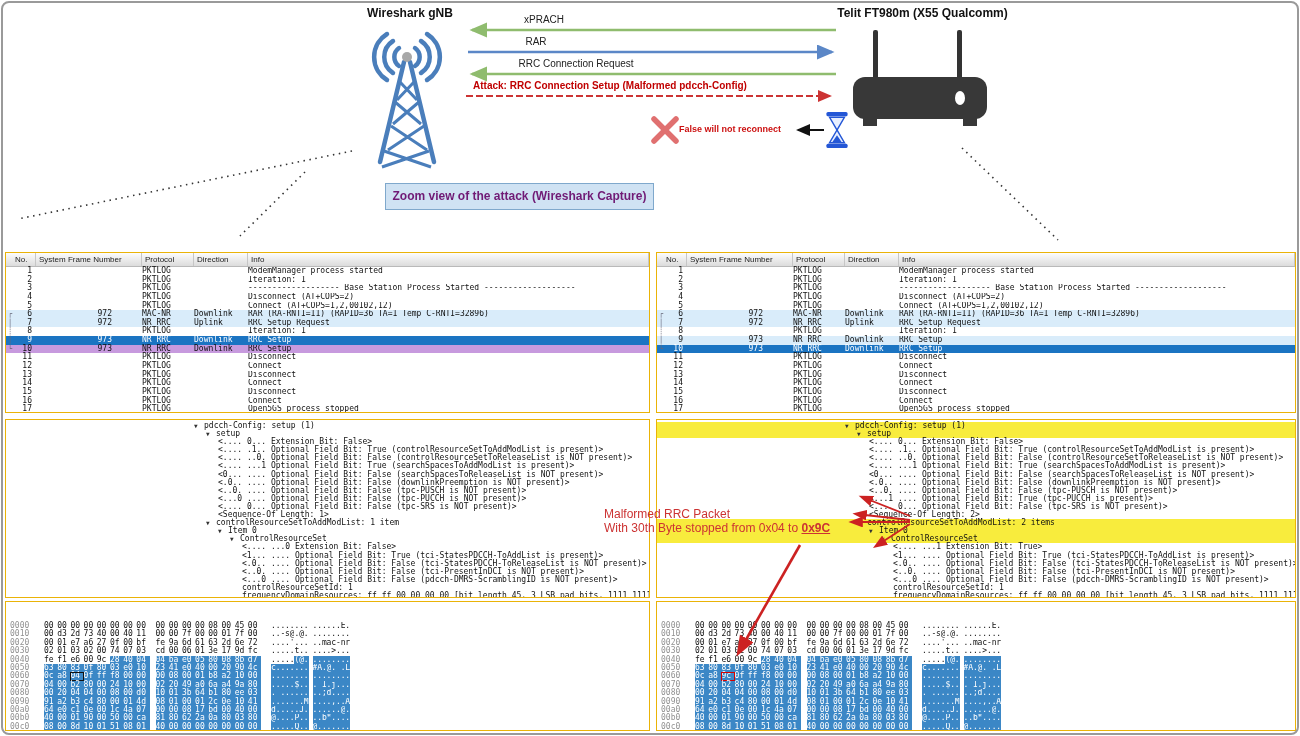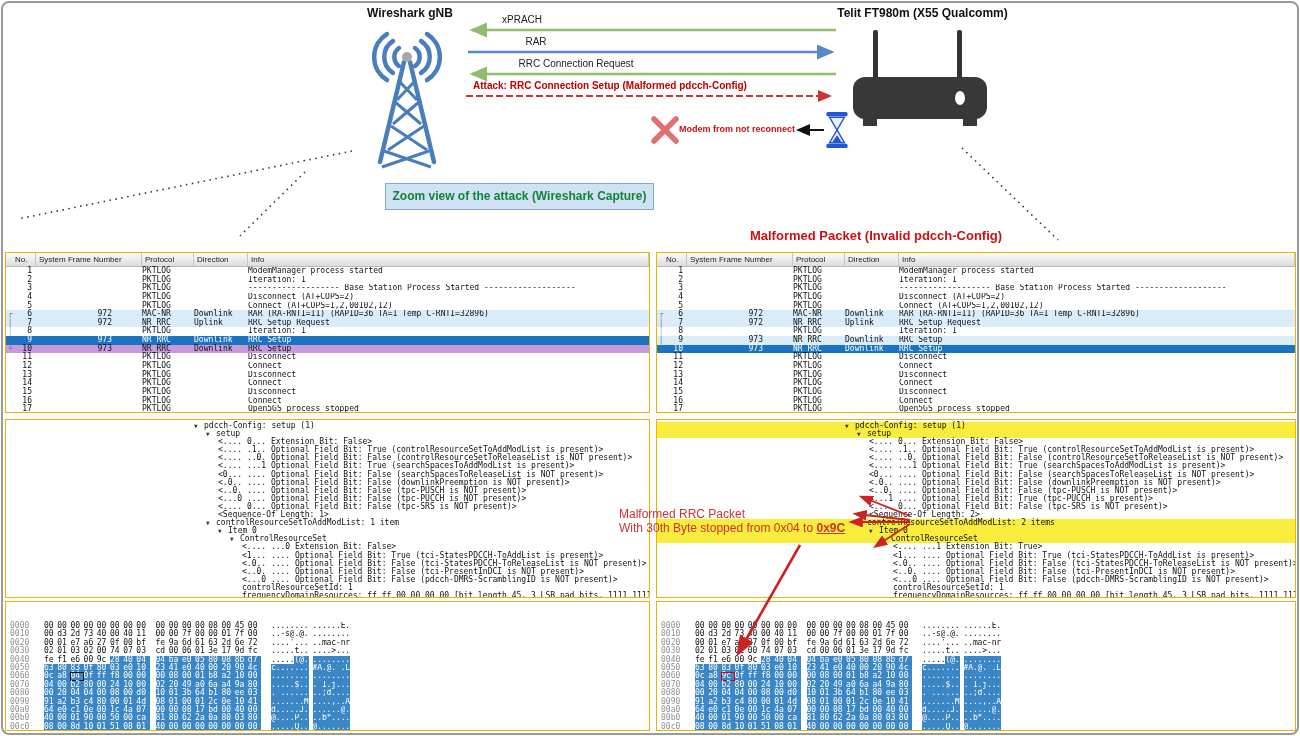--- a/index.html
+++ b/index.html
@@ -5,21 +5,21 @@
   html,body{margin:0;padding:0;background:#fff;}
   #stage{position:relative;width:1300px;height:736px;background:#fff;overflow:hidden;
          font-family:"Liberation Sans",sans-serif;}
   #frame{position:absolute;inset:1px;border:2px solid #9a9a9a;border-radius:8px;pointer-events:none;z-index:50;}
   .abs{position:absolute;}
   .ttl{font-weight:bold;font-size:12px;color:#111;text-align:center;}
   .msglbl{font-size:10px;color:#222;text-align:center;white-space:nowrap;}
   .atklbl{font-size:10px;font-weight:bold;color:#c00000;text-align:center;white-space:nowrap;}
   .reslbl{font-size:9px;font-weight:bold;color:#cc1111;white-space:nowrap;}
   #zoombox{background:#cfe2f3;border:1px solid #7fa8cc;text-align:center;
-           font-weight:bold;font-size:12px;color:#15803d;line-height:25px;}
+           font-weight:bold;font-size:12px;color:#701a75;line-height:25px;}
   .paneltitle{font-weight:bold;font-size:13px;text-align:center;white-space:nowrap;}
   .pane{background:#fff;border:1px solid #eab308;box-sizing:border-box;overflow:hidden;}
   
   .pt-head{display:flex;height:13px;line-height:13px;background:linear-gradient(#fcfcfc,#dcdcdc);
            border-bottom:1px solid #b9b9b9;font-size:8px;color:#222;white-space:nowrap;}
   .hc{box-sizing:border-box;border-right:1px solid #c6c6c6;padding-left:3px;flex:none;overflow:hidden;}
   .hc0{width:30px;padding-left:9px;}.hc1{width:106px;}.hc2{width:52px;}.hc3{width:54px;}.hc4{flex:1;}
   .prow{position:relative;display:flex;height:8.65px;line-height:8.65px;
         font-family:"DejaVu Sans Mono",monospace;font-size:8px;color:#111;white-space:pre;}
   .prow.lb{background:#d9ecfa;}
@@ -86,25 +86,25 @@
 
   <svg class="abs" style="left:845px;top:25px;" width="150" height="105" viewBox="0 0 150 105">
     <rect x="28" y="5" width="5" height="52" rx="2" fill="#333"></rect>
     <rect x="112" y="5" width="5" height="52" rx="2" fill="#333"></rect>
     <rect x="8" y="52" width="134" height="42" rx="12" fill="#383838"></rect>
     <ellipse cx="115" cy="73" rx="5" ry="7" fill="#fff"></ellipse>
     <rect x="18" y="93" width="14" height="8" fill="#383838"></rect>
     <rect x="118" y="93" width="14" height="8" fill="#383838"></rect>
   </svg>
 
-  <div class="abs msglbl" style="left:422px;top:14px;width:200px;">xPRACH</div>
+  <div class="abs msglbl" style="left:444px;top:14px;width:200px;">xPRACH</div>
   <div class="abs msglbl" style="left:436px;top:36px;width:200px;">RAR</div>
   <div class="abs msglbl" style="left:476px;top:58px;width:200px;">RRC Connection Request</div>
   <div class="abs atklbl" style="left:455px;top:80px;width:310px;">Attack: RRC Connection Setup (Malformed pdcch-Config)</div>
-  <div class="abs reslbl" style="left:679px;top:124px;width:115px;">Modem from not reconnect</div>
+  <div class="abs reslbl" style="left:679px;top:124px;width:115px;">False will not reconnect</div>
 
   <svg class="abs" style="left:826px;top:112px;" width="22" height="36" viewBox="0 0 20 34">
     <rect x="0" y="0" width="20" height="4" rx="1.5" fill="#2457d6"></rect>
     <rect x="0" y="30" width="20" height="4" rx="1.5" fill="#2457d6"></rect>
     <path d="M3,5 L17,5 L10,17 Z" fill="#e8efff" stroke="#2457d6" stroke-width="1.4"></path>
     <path d="M10,17 L3,29 L17,29 Z" fill="#e8efff" stroke="#2457d6" stroke-width="1.4"></path>
     <path d="M10,22 L5.5,28.5 L14.5,28.5 Z" fill="#2457d6"></path>
   </svg>
 
   <svg class="ovl" width="1300" height="736">
@@ -133,21 +133,20 @@
     </g>
     <g stroke="#333" stroke-width="1.6" stroke-dasharray="1.5 4.5" fill="none">
       <line x1="352" y1="151" x2="18" y2="219"></line>
       <line x1="305" y1="172" x2="240" y2="236"></line>
       <line x1="962" y1="148" x2="1058" y2="240"></line>
     </g>
   </svg>
 
   <div id="zoombox" class="abs" style="left:385px;top:183px;width:267px;height:25px;">Zoom view of the attack (Wireshark Capture)</div>
 
-  <div class="abs paneltitle" style="left:656px;top:228px;width:440px;color:#cc1111;">Malformed Packet (Invalid pdcch-Config)</div>
 
   <div>
     <div class="abs pane" style="left:5px;top:252px;width:645px;height:161px;">
       <div class="pt-head">
           <span class="hc hc0">No.</span>
           <span class="hc hc1">System Frame Number</span>
           <span class="hc hc2">Protocol</span>
           <span class="hc hc3">Direction</span>
           <span class="hc hc4">Info</span>
         </div>
@@ -279,21 +278,21 @@
         <div class="hr"><span class="off">0080</span><span class="bw"><span class="hb sel">00</span><span class="hb sel">20</span><span class="hb sel">04</span><span class="hb sel">04</span><span class="hb sel">00</span><span class="hb sel">08</span><span class="hb sel">00</span><span class="hb sel">d0</span><span class="hb gap sel">10</span><span class="hb sel">01</span><span class="hb sel">3b</span><span class="hb sel">64</span><span class="hb sel">b1</span><span class="hb sel">80</span><span class="hb sel">ee</span><span class="hb sel">03</span></span><span class="aw"><span class="ac sel">.</span><span class="ac sel">&nbsp;</span><span class="ac sel">.</span><span class="ac sel">.</span><span class="ac sel">.</span><span class="ac sel">.</span><span class="ac sel">.</span><span class="ac sel">.</span><span class="ac gap2 sel">.</span><span class="ac sel">.</span><span class="ac sel">;</span><span class="ac sel">d</span><span class="ac sel">.</span><span class="ac sel">.</span><span class="ac sel">.</span><span class="ac sel">.</span></span></div>
         <div class="hr"><span class="off">0090</span><span class="bw"><span class="hb sel">91</span><span class="hb sel">a2</span><span class="hb sel">b3</span><span class="hb sel">c4</span><span class="hb sel">80</span><span class="hb sel">00</span><span class="hb sel">01</span><span class="hb sel">4d</span><span class="hb gap sel">08</span><span class="hb sel">01</span><span class="hb sel">00</span><span class="hb sel">01</span><span class="hb sel">2c</span><span class="hb sel">0e</span><span class="hb sel">10</span><span class="hb sel">41</span></span><span class="aw"><span class="ac sel">.</span><span class="ac sel">.</span><span class="ac sel">.</span><span class="ac sel">.</span><span class="ac sel">.</span><span class="ac sel">.</span><span class="ac sel">.</span><span class="ac sel">M</span><span class="ac gap2 sel">.</span><span class="ac sel">.</span><span class="ac sel">.</span><span class="ac sel">.</span><span class="ac sel">,</span><span class="ac sel">.</span><span class="ac sel">.</span><span class="ac sel">A</span></span></div>
         <div class="hr"><span class="off">00a0</span><span class="bw"><span class="hb sel">64</span><span class="hb sel">e0</span><span class="hb sel">c1</span><span class="hb sel">0e</span><span class="hb sel">00</span><span class="hb sel">1c</span><span class="hb sel">4a</span><span class="hb sel">07</span><span class="hb gap sel">00</span><span class="hb sel">00</span><span class="hb sel">08</span><span class="hb sel">17</span><span class="hb sel">bd</span><span class="hb sel">00</span><span class="hb sel">40</span><span class="hb sel">00</span></span><span class="aw"><span class="ac sel">d</span><span class="ac sel">.</span><span class="ac sel">.</span><span class="ac sel">.</span><span class="ac sel">.</span><span class="ac sel">.</span><span class="ac sel">J</span><span class="ac sel">.</span><span class="ac gap2 sel">.</span><span class="ac sel">.</span><span class="ac sel">.</span><span class="ac sel">.</span><span class="ac sel">.</span><span class="ac sel">.</span><span class="ac sel">@</span><span class="ac sel">.</span></span></div>
         <div class="hr"><span class="off">00b0</span><span class="bw"><span class="hb sel">40</span><span class="hb sel">00</span><span class="hb sel">01</span><span class="hb sel">90</span><span class="hb sel">00</span><span class="hb sel">50</span><span class="hb sel">00</span><span class="hb sel">ca</span><span class="hb gap sel">81</span><span class="hb sel">80</span><span class="hb sel">62</span><span class="hb sel">2a</span><span class="hb sel">0a</span><span class="hb sel">80</span><span class="hb sel">03</span><span class="hb sel">80</span></span><span class="aw"><span class="ac sel">@</span><span class="ac sel">.</span><span class="ac sel">.</span><span class="ac sel">.</span><span class="ac sel">.</span><span class="ac sel">P</span><span class="ac sel">.</span><span class="ac sel">.</span><span class="ac gap2 sel">.</span><span class="ac sel">.</span><span class="ac sel">b</span><span class="ac sel">*</span><span class="ac sel">.</span><span class="ac sel">.</span><span class="ac sel">.</span><span class="ac sel">.</span></span></div>
         <div class="hr"><span class="off">00c0</span><span class="bw"><span class="hb sel">08</span><span class="hb sel">00</span><span class="hb sel">8d</span><span class="hb sel">10</span><span class="hb sel">01</span><span class="hb sel">51</span><span class="hb sel">08</span><span class="hb sel">01</span><span class="hb gap sel">40</span><span class="hb sel">00</span><span class="hb sel">00</span><span class="hb sel">00</span><span class="hb sel">00</span><span class="hb sel">00</span><span class="hb sel">00</span><span class="hb sel">00</span></span><span class="aw"><span class="ac sel">.</span><span class="ac sel">.</span><span class="ac sel">.</span><span class="ac sel">.</span><span class="ac sel">.</span><span class="ac sel">Q</span><span class="ac sel">.</span><span class="ac sel">.</span><span class="ac gap2 sel">@</span><span class="ac sel">.</span><span class="ac sel">.</span><span class="ac sel">.</span><span class="ac sel">.</span><span class="ac sel">.</span><span class="ac sel">.</span><span class="ac sel">.</span></span></div>
         <div class="hr"><span class="off">00d0</span><span class="bw"><span class="hb sel">00</span><span class="hb sel">01</span><span class="hb sel">14</span><span class="hb sel">20</span><span class="hb sel">08</span><span class="hb sel">01</span><span class="hb sel">00</span><span class="hb sel">02</span><span class="hb gap sel">00</span><span class="hb sel">00</span><span class="hb sel">50</span><span class="hb sel">02</span><span class="hb sel">02</span><span class="hb sel">00</span><span class="hb sel">0a</span><span class="hb sel">98</span></span><span class="aw"><span class="ac sel">.</span><span class="ac sel">.</span><span class="ac sel">.</span><span class="ac sel">&nbsp;</span><span class="ac sel">.</span><span class="ac sel">.</span><span class="ac sel">.</span><span class="ac sel">.</span><span class="ac gap2 sel">.</span><span class="ac sel">.</span><span class="ac sel">P</span><span class="ac sel">.</span><span class="ac sel">.</span><span class="ac sel">.</span><span class="ac sel">.</span><span class="ac sel">.</span></span></div>
         <div class="hr"><span class="off">00e0</span><span class="bw"><span class="hb">00</span></span><span class="aw"><span class="ac">.</span></span></div>
       </div>
   </div>
 
-  <div id="annot" class="abs" style="left:619px;top:507px;">
+  <div id="annot" class="abs" style="left:604px;top:507px;">
     <div>Malformed RRC Packet</div>
     <div>
       <span>With 30th Byte stopped from </span><b>0x04</b><span> to </span><span class="und">0x9C</span>
     </div>
   </div>
 
   <svg class="ovl" width="1300" height="736">
     <defs>
       <marker id="mRedB" markerWidth="9" markerHeight="9" refX="6" refY="3" orient="auto">
           <path d="M0,0 L8,3 L0,6 Z" fill="#cc2222"></path>

